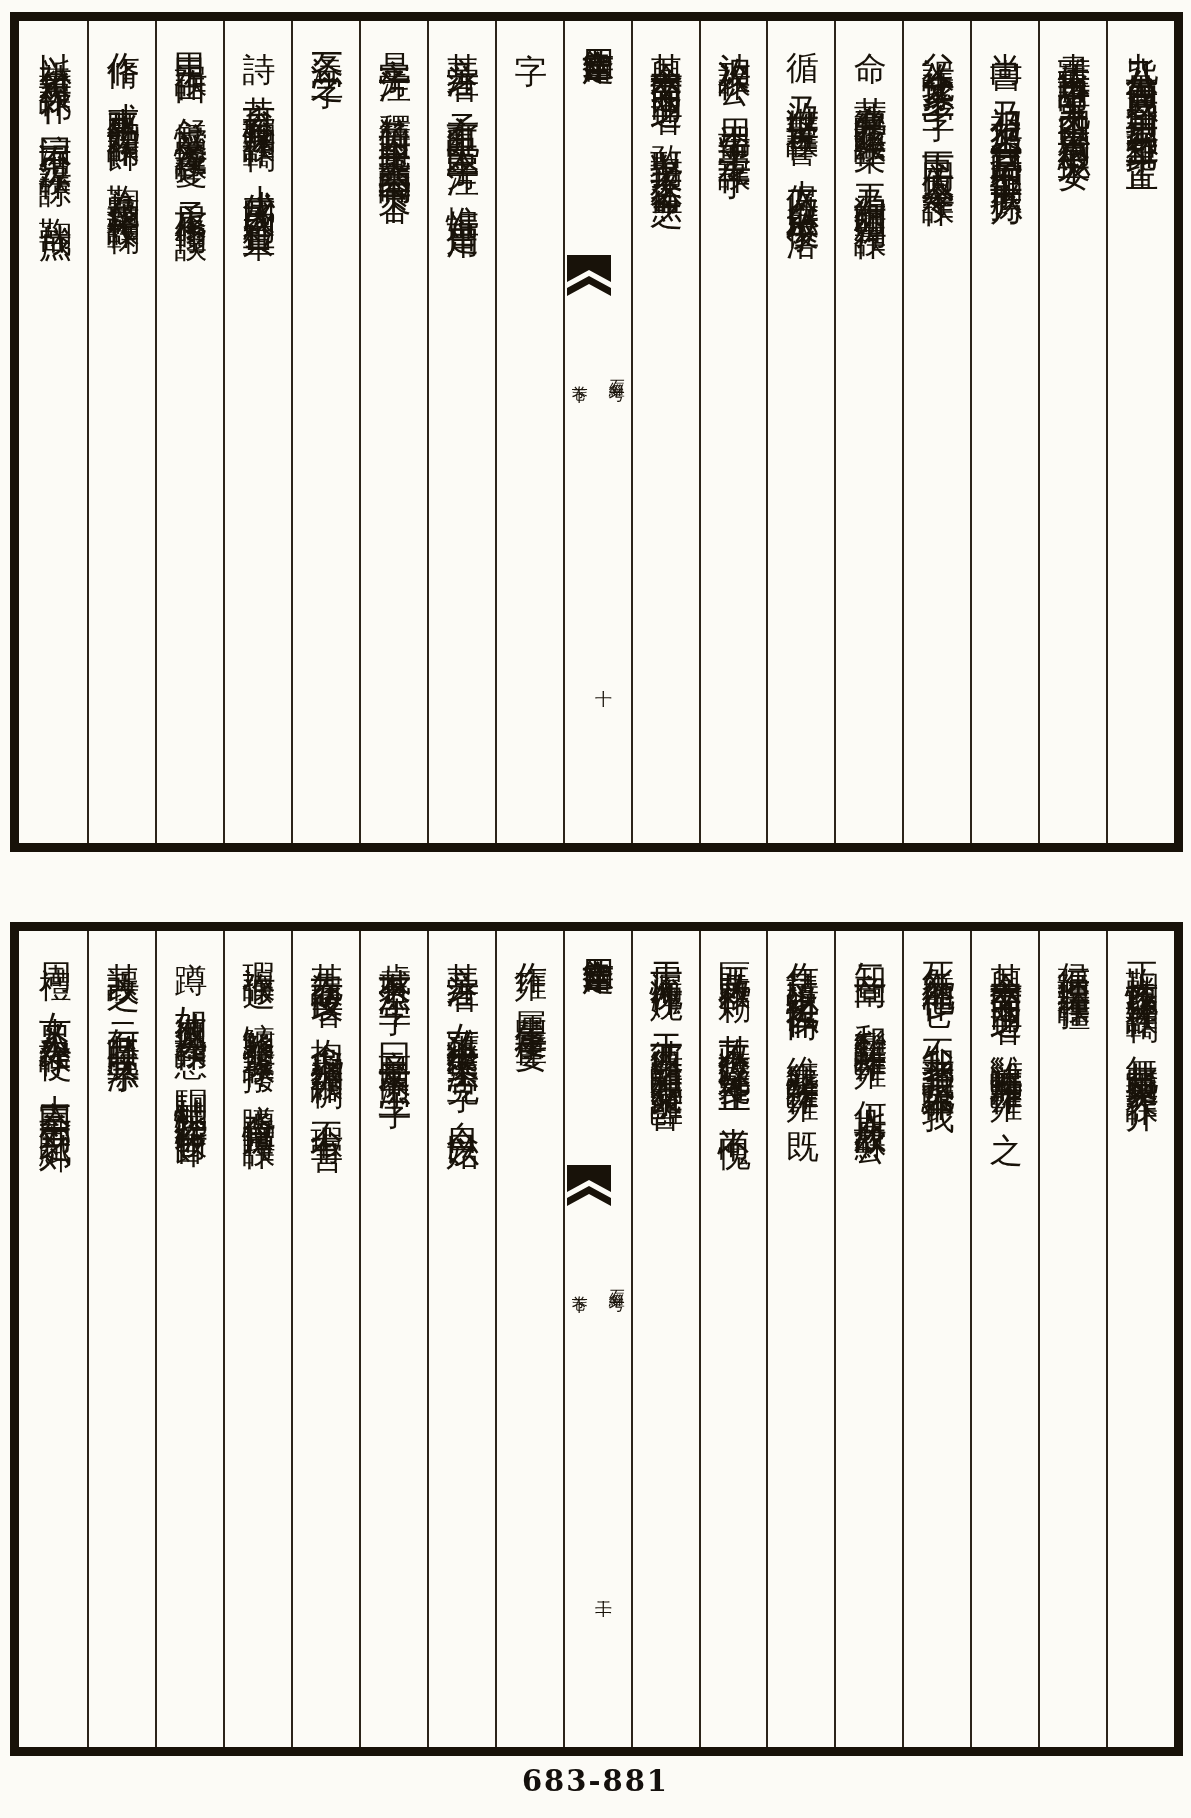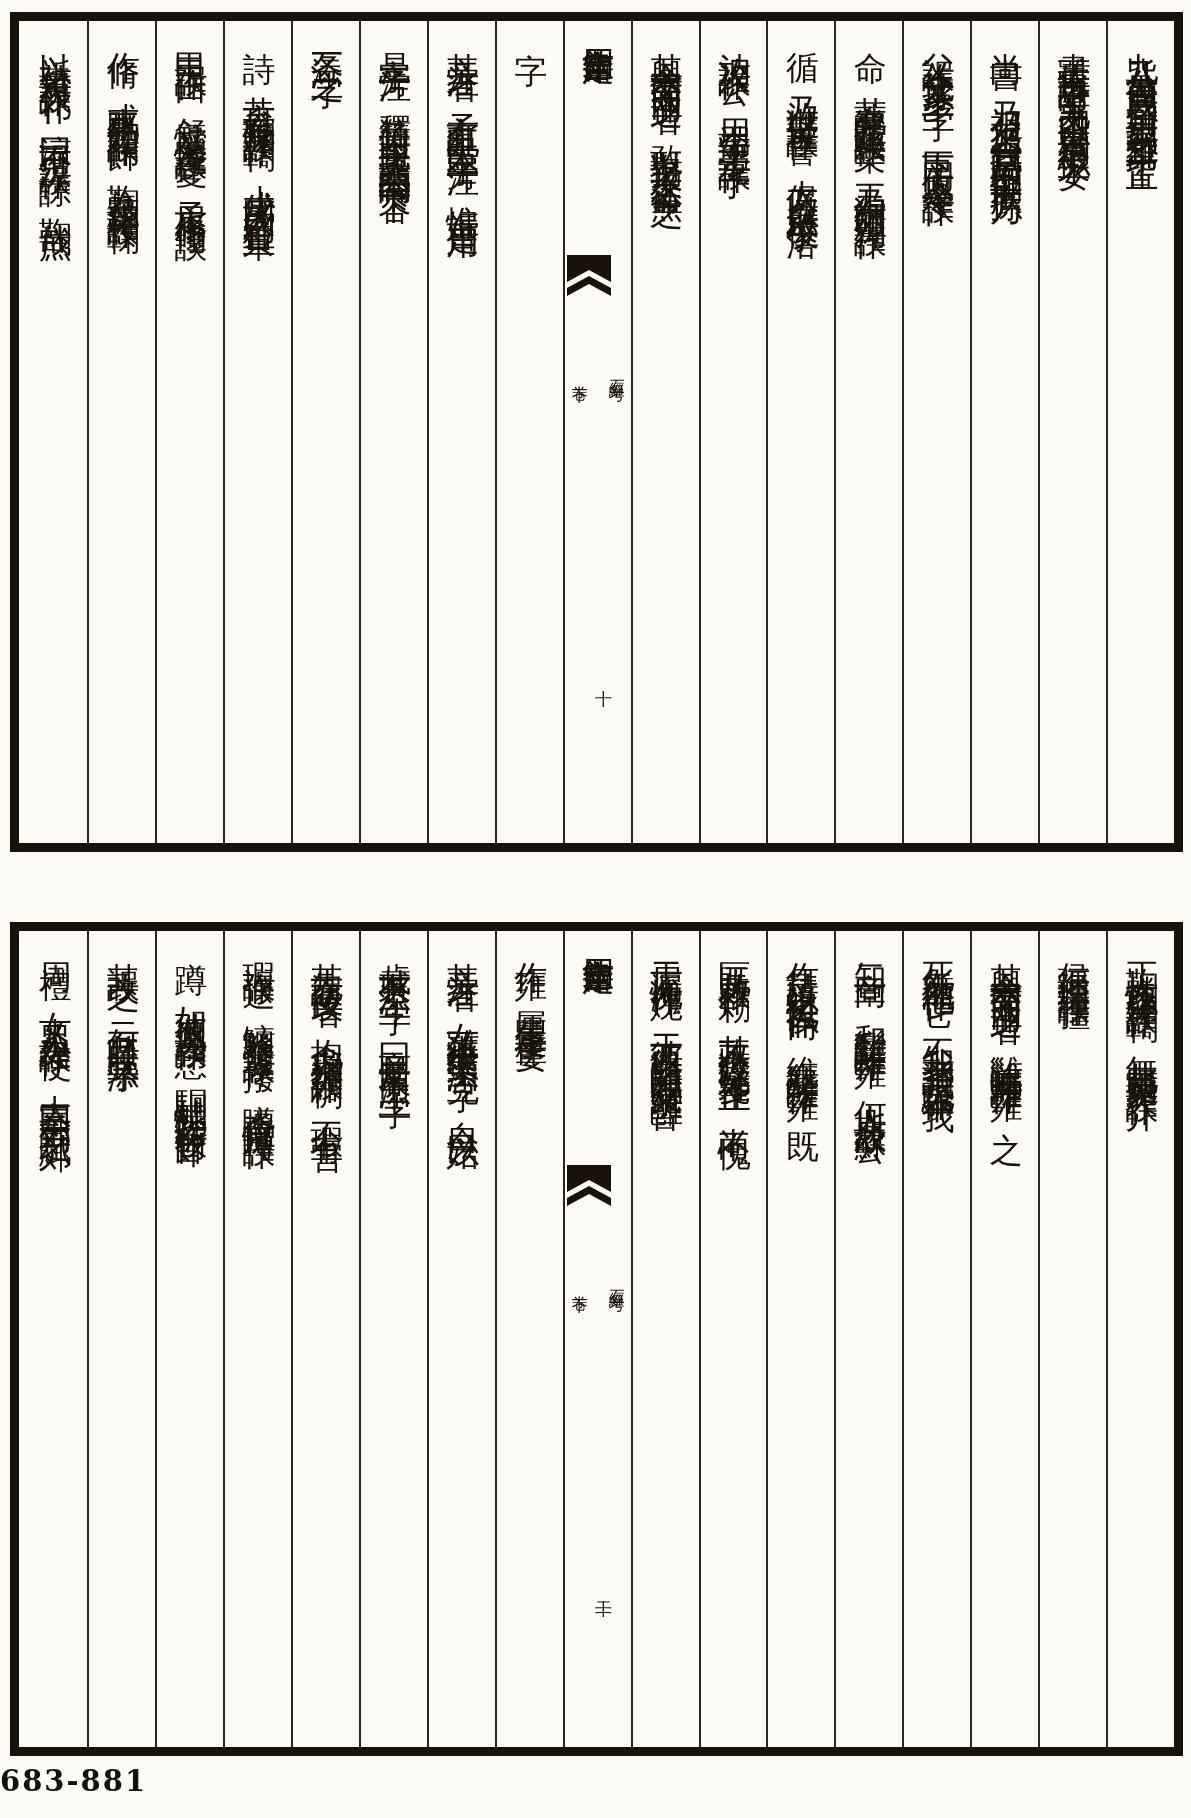--- a/index.html
+++ b/index.html
@@ -65,20 +65,21 @@
     font-size:16px;line-height:18px;letter-spacing:3px;
   }
   .bx-folio{
     position:absolute;top:656px;left:55%;
     transform:translateX(-40%);
     writing-mode:vertical-rl;text-orientation:upright;
     font-size:17px;line-height:20px;letter-spacing:2px;
   }
   .footer{
     position:absolute;top:1764px;left:0;width:100%;
+    text-align:center;
     font-family:"DejaVu Serif","Liberation Serif",serif;
     font-size:29px;font-weight:bold;letter-spacing:2px;
     color:#14100c;
   }
 </style>
 </head>
 <body>
 
 <div class="block" id="block-top">
   <div class="cols">

